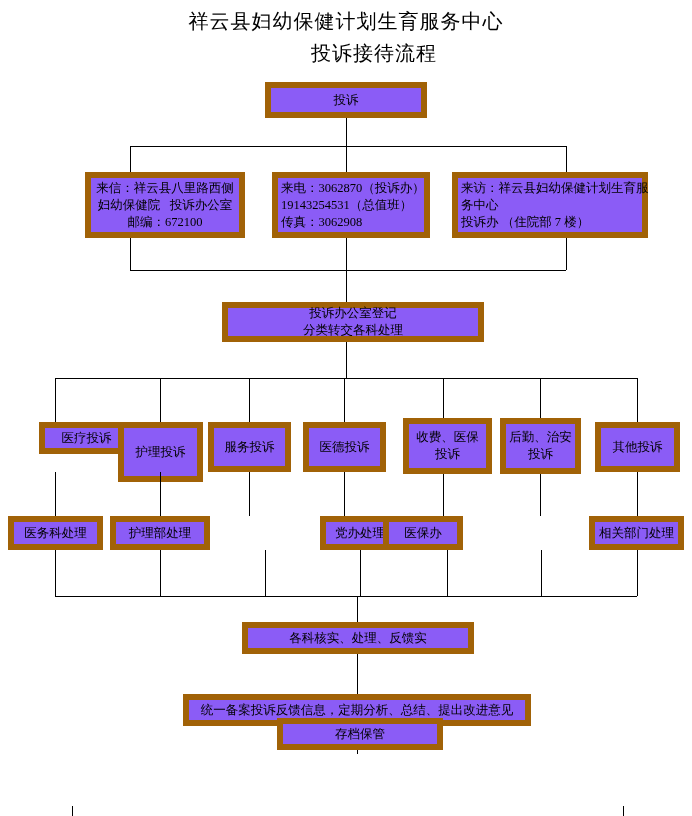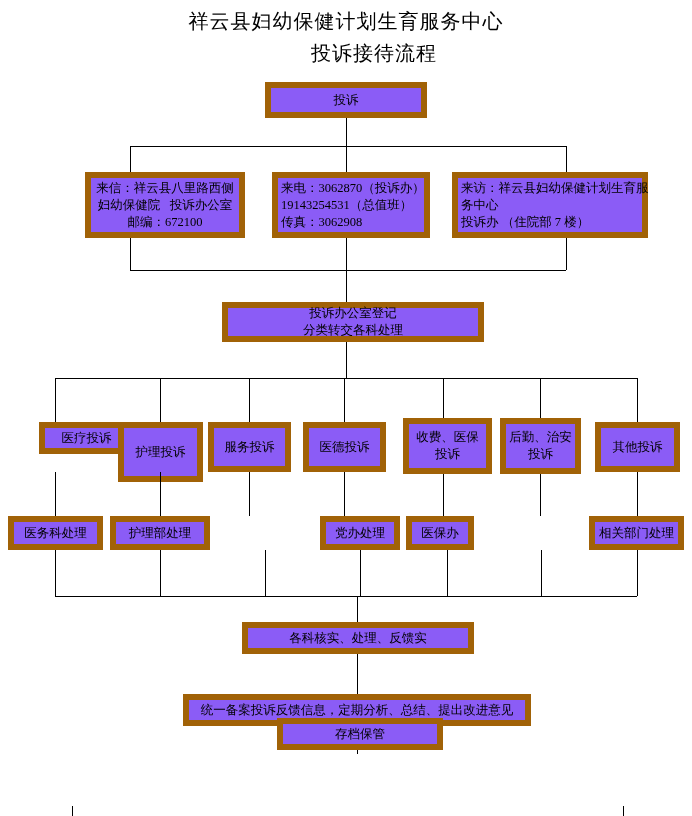--- a/index.html
+++ b/index.html
@@ -152,21 +152,21 @@
 
   <div class="box ctr" style="left:8px; top:516px; width:95px; height:34px;">
     <span class="ln">医务科处理</span>
   </div>
   <div class="box ctr" style="left:110px; top:516px; width:100px; height:34px;">
     <span class="ln">护理部处理</span>
   </div>
   <div class="box ctr" style="left:320px; top:516px; width:80px; height:34px;">
     <span class="ln">党办处理</span>
   </div>
-  <div class="box ctr" style="left:406px; top:516px; width:68px; height:34px;">
+  <div class="box ctr" style="left:383px; top:516px; width:80px; height:34px;">
     <span class="ln">医保办</span>
   </div>
   <div class="box ctr" style="left:589px; top:516px; width:95px; height:34px;">
     <span class="ln">相关部门处理</span>
   </div>
 
   <div class="line v" style="left:55px; top:550px; height:46px;"></div>
   <div class="line v" style="left:160px; top:550px; height:46px;"></div>
   <div class="line v" style="left:265px; top:550px; height:46px;"></div>
   <div class="line v" style="left:360px; top:550px; height:46px;"></div>

